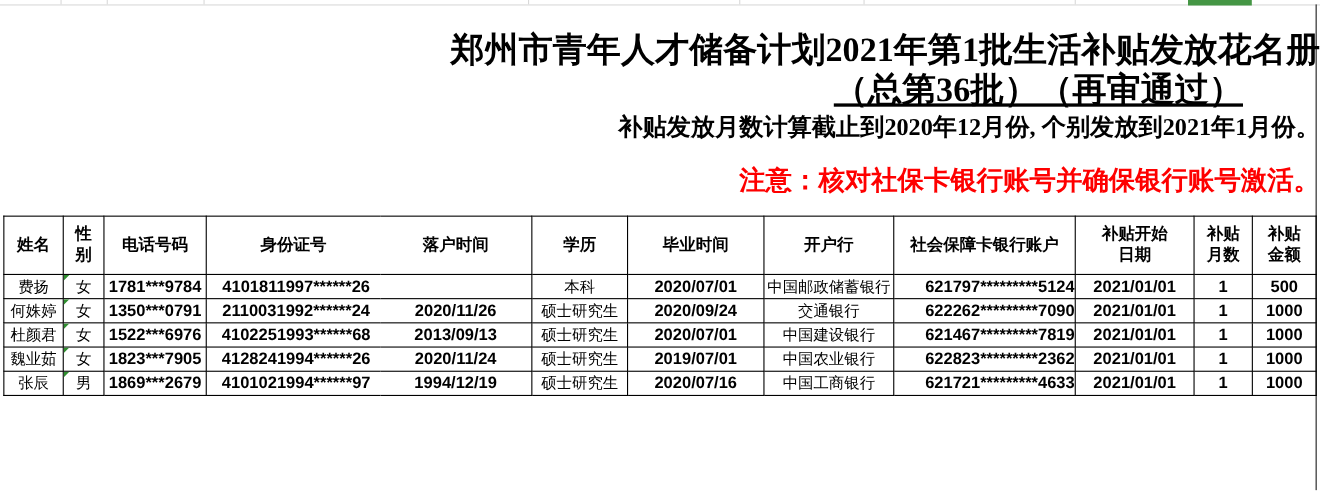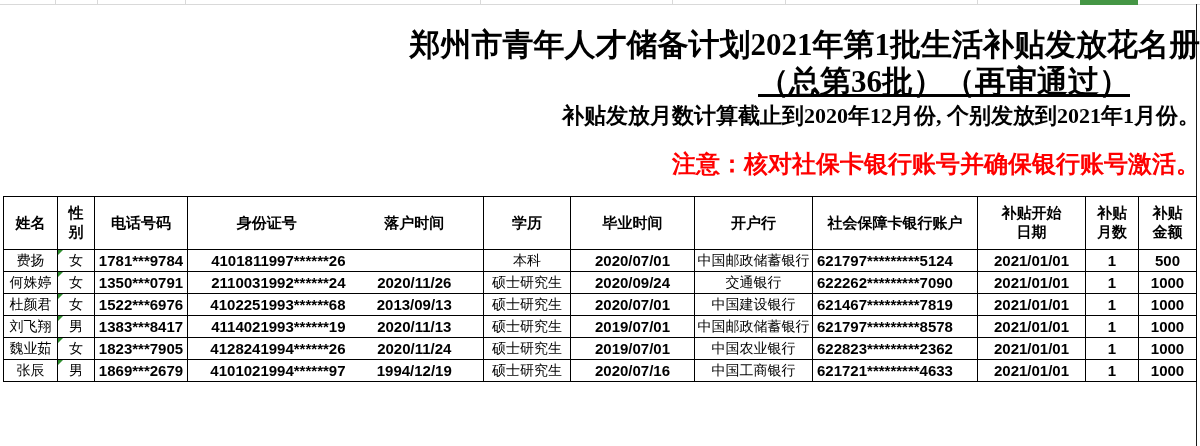--- a/index.html
+++ b/index.html
@@ -19,24 +19,24 @@
   .t4{top:148px;font-size:24px;color:#fe0000;}
   
   table{position:absolute;left:3px;top:196px;width:1193px;border-collapse:collapse;
         table-layout:fixed;}
   th,td{border:1px solid #000;padding:0;overflow:hidden;}
   th{font:bold 15px/19px "Liberation Serif",serif;text-align:center;white-space:pre-line;height:52px;}
   tbody tr{height:22px;}
   td{white-space:nowrap;text-align:center;}
   td.cn{font:14px "Liberation Serif",serif;}
   td.num{font:bold 15px "Liberation Sans",sans-serif;}
-  td.c3{text-align:right;padding-left:5px;border-right:none;}
+  td.c3{text-align:center;padding-left:5px;border-right:none;}
   td.c4{border-left:none;}
   th.c3{border-right:none;} th.c4{border-left:none;}
-  td.c8{text-align:left;padding-left:4px;}
+  td.c8{text-align:right;padding-left:14px;}
   td.c1{position:relative;}
   td.c1::before{content:"";position:absolute;left:0;top:0;width:0;height:0;
       border-top:5px solid #2f8e2f;border-right:5px solid transparent;}
   col.w0{width:54px;}col.w1{width:37px;}col.w2{width:93px;}col.w3{width:158px;}
   col.w4{width:138px;}col.w5{width:87px;}col.w6{width:124px;}col.w7{width:118px;}
   col.w8{width:165px;}col.w9{width:108px;}col.w10{width:53px;}col.w11{width:58px;}
 </style>
 </head>
 <body>
 
@@ -130,34 +130,20 @@
           <td class="c4 num">2013/09/13</td>
           <td class="c5 cn">硕士研究生</td>
           <td class="c6 num">2020/07/01</td>
           <td class="c7 cn">中国建设银行</td>
           <td class="c8 num">621467*********7819</td>
           <td class="c9 num">2021/01/01</td>
           <td class="c10 num">1</td>
           <td class="c11 num">1000</td>
         </tr>
         <tr>
-          <td class="c0 cn">刘飞翔</td>
-          <td class="c1 cn">男</td>
-          <td class="c2 num">1383***8417</td>
-          <td class="c3 num">4114021993******19</td>
-          <td class="c4 num">2020/11/13</td>
-          <td class="c5 cn">硕士研究生</td>
-          <td class="c6 num">2019/07/01</td>
-          <td class="c7 cn">中国邮政储蓄银行</td>
-          <td class="c8 num">621797*********8578</td>
-          <td class="c9 num">2021/01/01</td>
-          <td class="c10 num">1</td>
-          <td class="c11 num">1000</td>
-        </tr>
-        <tr>
           <td class="c0 cn">魏业茹</td>
           <td class="c1 cn">女</td>
           <td class="c2 num">1823***7905</td>
           <td class="c3 num">4128241994******26</td>
           <td class="c4 num">2020/11/24</td>
           <td class="c5 cn">硕士研究生</td>
           <td class="c6 num">2019/07/01</td>
           <td class="c7 cn">中国农业银行</td>
           <td class="c8 num">622823*********2362</td>
           <td class="c9 num">2021/01/01</td>

